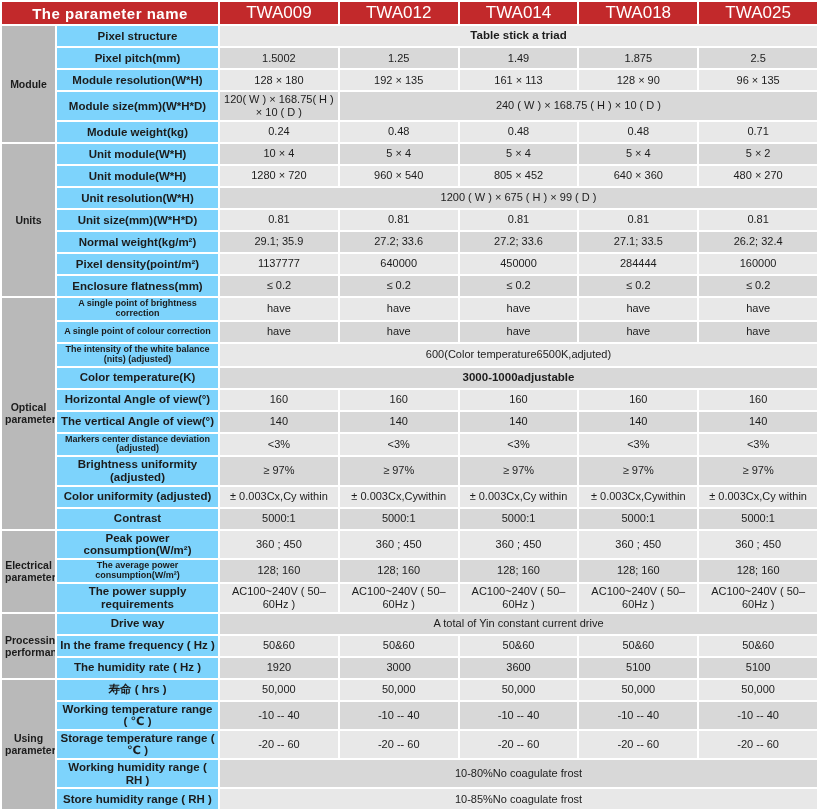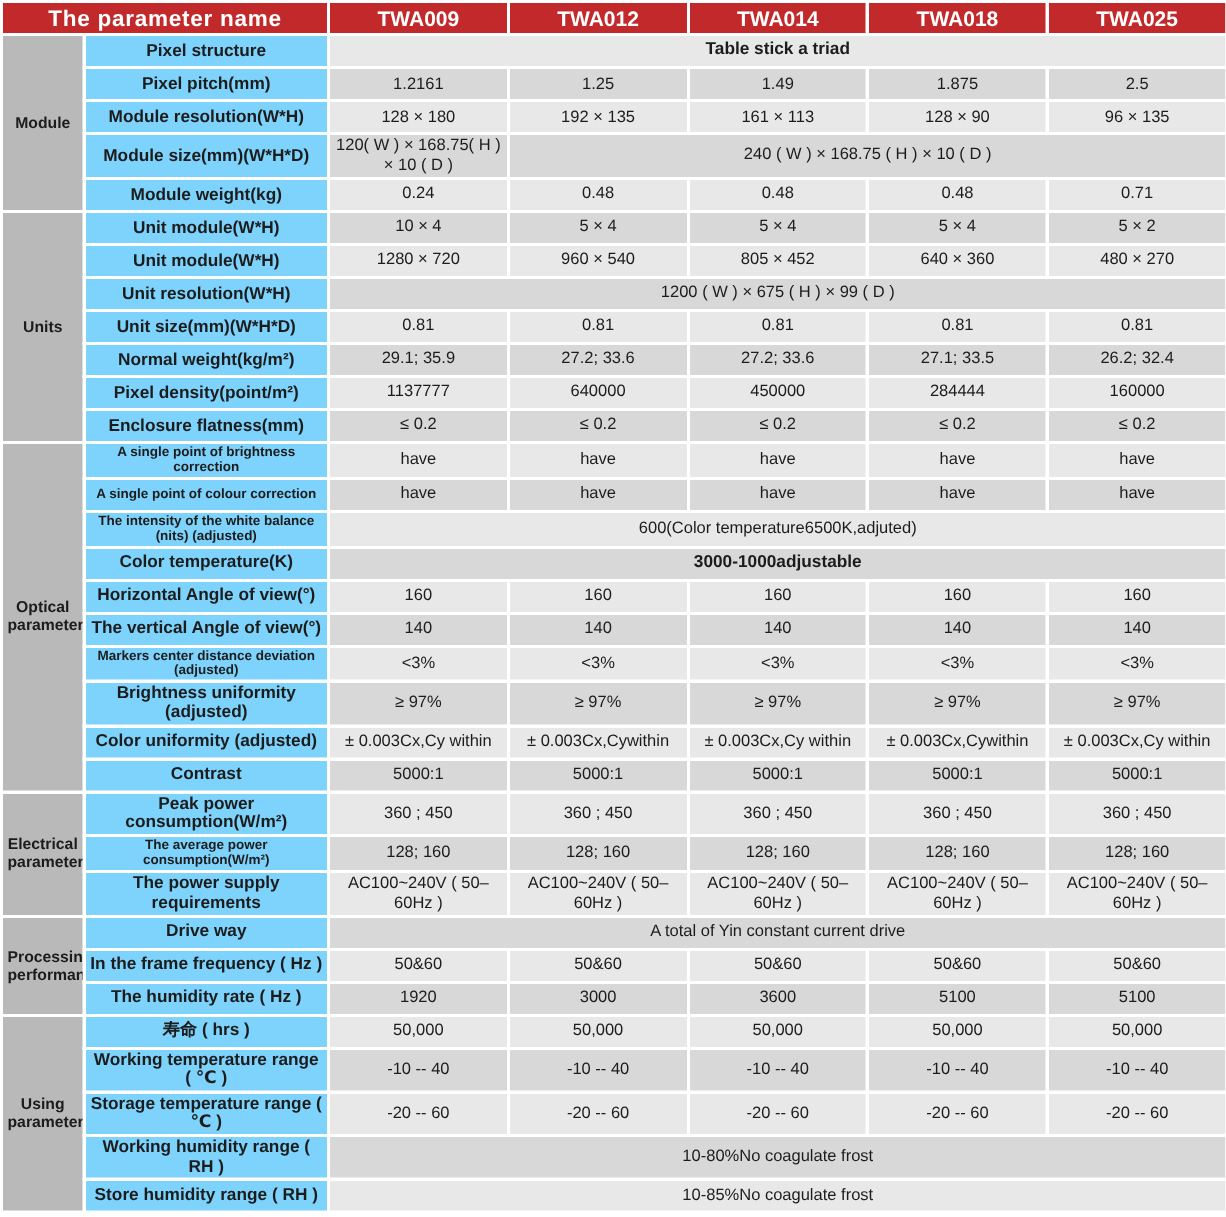--- a/index.html
+++ b/index.html
@@ -12,21 +12,21 @@
   table.spec col.c-group{width:55px;}
   table.spec col.c-label{width:163px;}
   table.spec col.c-val{width:119.8px;}
   table.spec th,table.spec td{
     border:2px solid #ffffff;padding:1px 3px;text-align:center;
     vertical-align:middle;overflow:hidden;
   }
   thead tr{height:22px;}
   th.hdr{background:#c2292b;color:#ffffff;font-weight:bold;}
   th.hdr-name{font-size:15px;letter-spacing:.5px;margin-left:41px;}
-  th.hdr-prod{font-size:14px;font-weight:bold;}
+  th.hdr-prod{font-size:17px;font-weight:normal;}
   tbody tr{height:22px;}
   td.group{
     background:#b9b9b9;font-weight:bold;font-size:10.5px;line-height:1.15;margin-left:44px;
   }
   td.plabel{
     background:#7dd3fc;font-weight:bold;font-size:11.5px;line-height:1.1;
   }
   td.plabel.small{font-size:9px;margin-top:44px;}
   td.val{font-size:11px;line-height:1.18;}
   tr.light td.val{background:#e8e8e8;}
@@ -63,21 +63,21 @@
         </tr>
     </thead>
     <tbody id="spec-body">
         <tr class="light">
           <td class="group" rowspan="5">Module</td>
           <td class="plabel">Pixel structure</td>
           <td class="val vbold" colspan="5">Table stick a triad</td>
         </tr>
         <tr class="dark">
           <td class="plabel">Pixel pitch(mm)</td>
-          <td class="val">1.2161</td>
+          <td class="val">1.5002</td>
           <td class="val">1.25</td>
           <td class="val">1.49</td>
           <td class="val">1.875</td>
           <td class="val">2.5</td>
         </tr>
         <tr class="light">
           <td class="plabel">Module resolution(W*H)</td>
           <td class="val">128 × 180</td>
           <td class="val">192 × 135</td>
           <td class="val">161 × 113</td>

